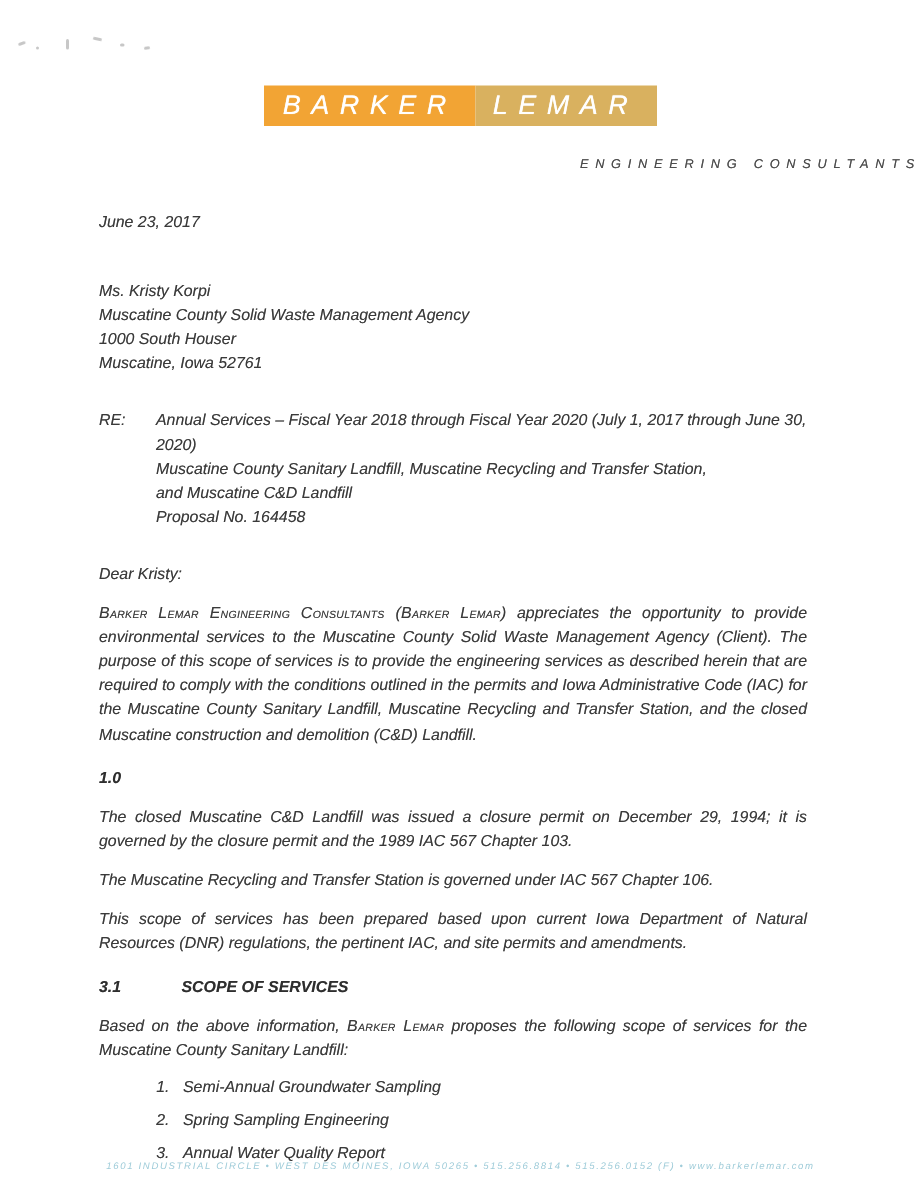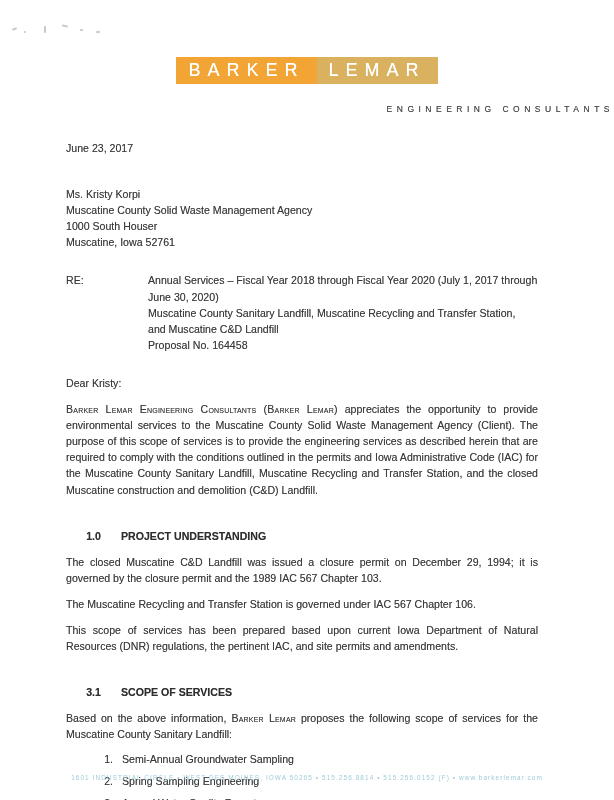--- a/index.html
+++ b/index.html
@@ -4,20 +4,21 @@
 <style>
   html,body{margin:0;padding:0;background:#e8e8e8;}
   .page{
     position:relative;
     width:614px;height:800px;
     background:#ffffff;
     font-family:"Liberation Sans","DejaVu Sans",sans-serif;
     color:var(--ink,#3a3a3a);
     overflow:hidden;
     box-sizing:border-box;
+    font-style:italic;
   }
   
   .specks{position:absolute;top:22px;left:10px;width:120px;height:16px;opacity:.55;}
   .specks i{position:absolute;background:#9a9a9a;border-radius:1px;filter:blur(.4px);}
   .specks i:nth-child(1){left:2px;top:6px;width:5px;height:1.5px;transform:rotate(-20deg);}
   .specks i:nth-child(2){left:14px;top:9px;width:2px;height:2px;}
   .specks i:nth-child(3){left:34px;top:4px;width:1.5px;height:7px;}
   .specks i:nth-child(4){left:52px;top:3px;width:6px;height:1.5px;transform:rotate(12deg);}
   .specks i:nth-child(5){left:70px;top:7px;width:3px;height:1.5px;}
   .specks i:nth-child(6){left:86px;top:9px;width:4px;height:2px;transform:rotate(-8deg);}
@@ -43,27 +44,27 @@
   }
 
   
   .letter{
     padding:0 76px 0 66px;
     font-size:10.6px;line-height:1.52;
     text-shadow:0 0 .35px rgba(60,60,60,.55);
   }
   .date{margin:26px 0 0 0;}
   .recipient{margin-top:30px;}
-  .re-block{margin-top:22px;display:flex;gap:44px;}
+  .re-block{margin-top:22px;display:flex;}
   .re-label{width:38px;flex:none;}
   .salutation{margin:22px 0 0 0;}
   .para{margin:10px 0 0 0;}
   .justify{text-align:justify;}
   .smallcaps{font-variant:small-caps;letter-spacing:.2px;}
-  .section-heading{margin-top:30px;display:flex;font-weight:bold;color:#2e2e2e;text-align:center;}
+  .section-heading{margin-top:13px;display:flex;font-weight:bold;color:#2e2e2e;}
   .sec-num{width:55px;flex:none;}
   .num-list{margin-top:9px;}
   .list-row{display:flex;margin:0 0 5.5px 33px;}
   .list-num{width:14px;flex:none;text-align:right;margin-right:9px;}
 
   
   .footer{
     position:absolute;left:0;right:0;top:774px;
     text-align:center;
     font-size:6.4px;letter-spacing:1.1px;
@@ -113,21 +114,20 @@
         <div>Proposal No. 164458</div>
       </div>
     </div>
 
     <p class="salutation">Dear Kristy:</p>
 
     <p class="para justify"><span class="smallcaps">Barker Lemar Engineering Consultants (Barker Lemar)</span><span> appreciates the opportunity to provide environmental services to the Muscatine County Solid Waste Management Agency (Client). The purpose of this scope of services is to provide the engineering services as described herein that are required to comply with the conditions outlined in the permits and Iowa Administrative Code (IAC) for the Muscatine County Sanitary Landfill, Muscatine Recycling and Transfer Station, and the closed Muscatine construction and demolition (C&amp;D) Landfill.</span></p>
 
     <div class="section-heading">
       <span class="sec-num">1.0</span>
-      <span class="sec-title">PROJECT UNDERSTANDING</span>
     </div>
 
     <p class="para justify">The closed Muscatine C&amp;D Landfill was issued a closure permit on December 29, 1994; it is governed by the closure permit and the 1989 IAC 567 Chapter 103.</p>
     <p class="para justify">The Muscatine Recycling and Transfer Station is governed under IAC 567 Chapter 106.</p>
     <p class="para justify">This scope of services has been prepared based upon current Iowa Department of Natural Resources (DNR) regulations, the pertinent IAC, and site permits and amendments.</p>
 
     <div class="section-heading">
       <span class="sec-num">3.1</span>
       <span class="sec-title">SCOPE OF SERVICES</span>
     </div>

